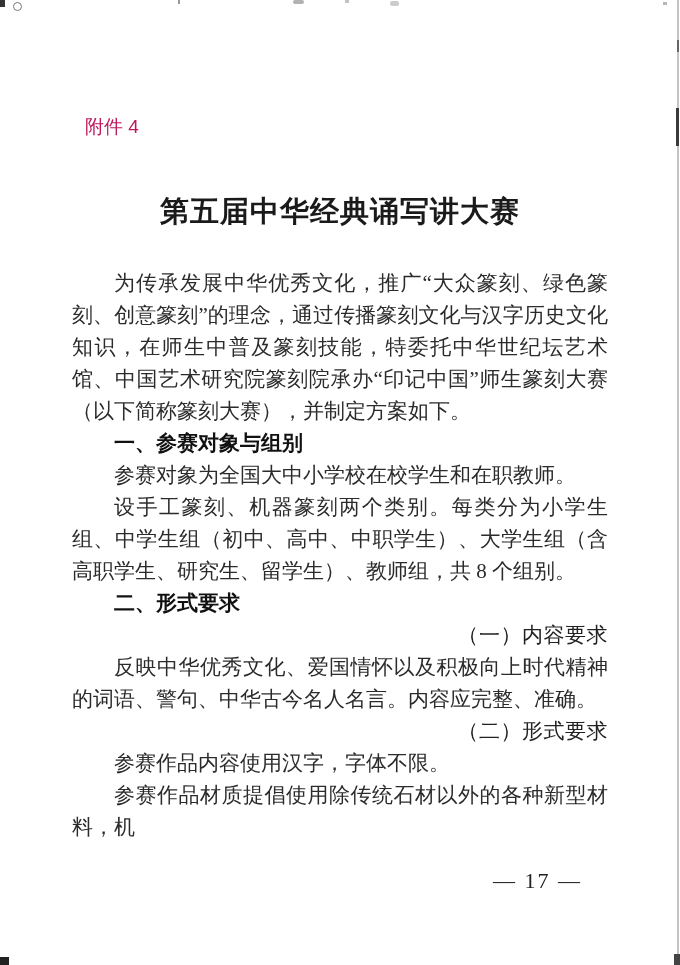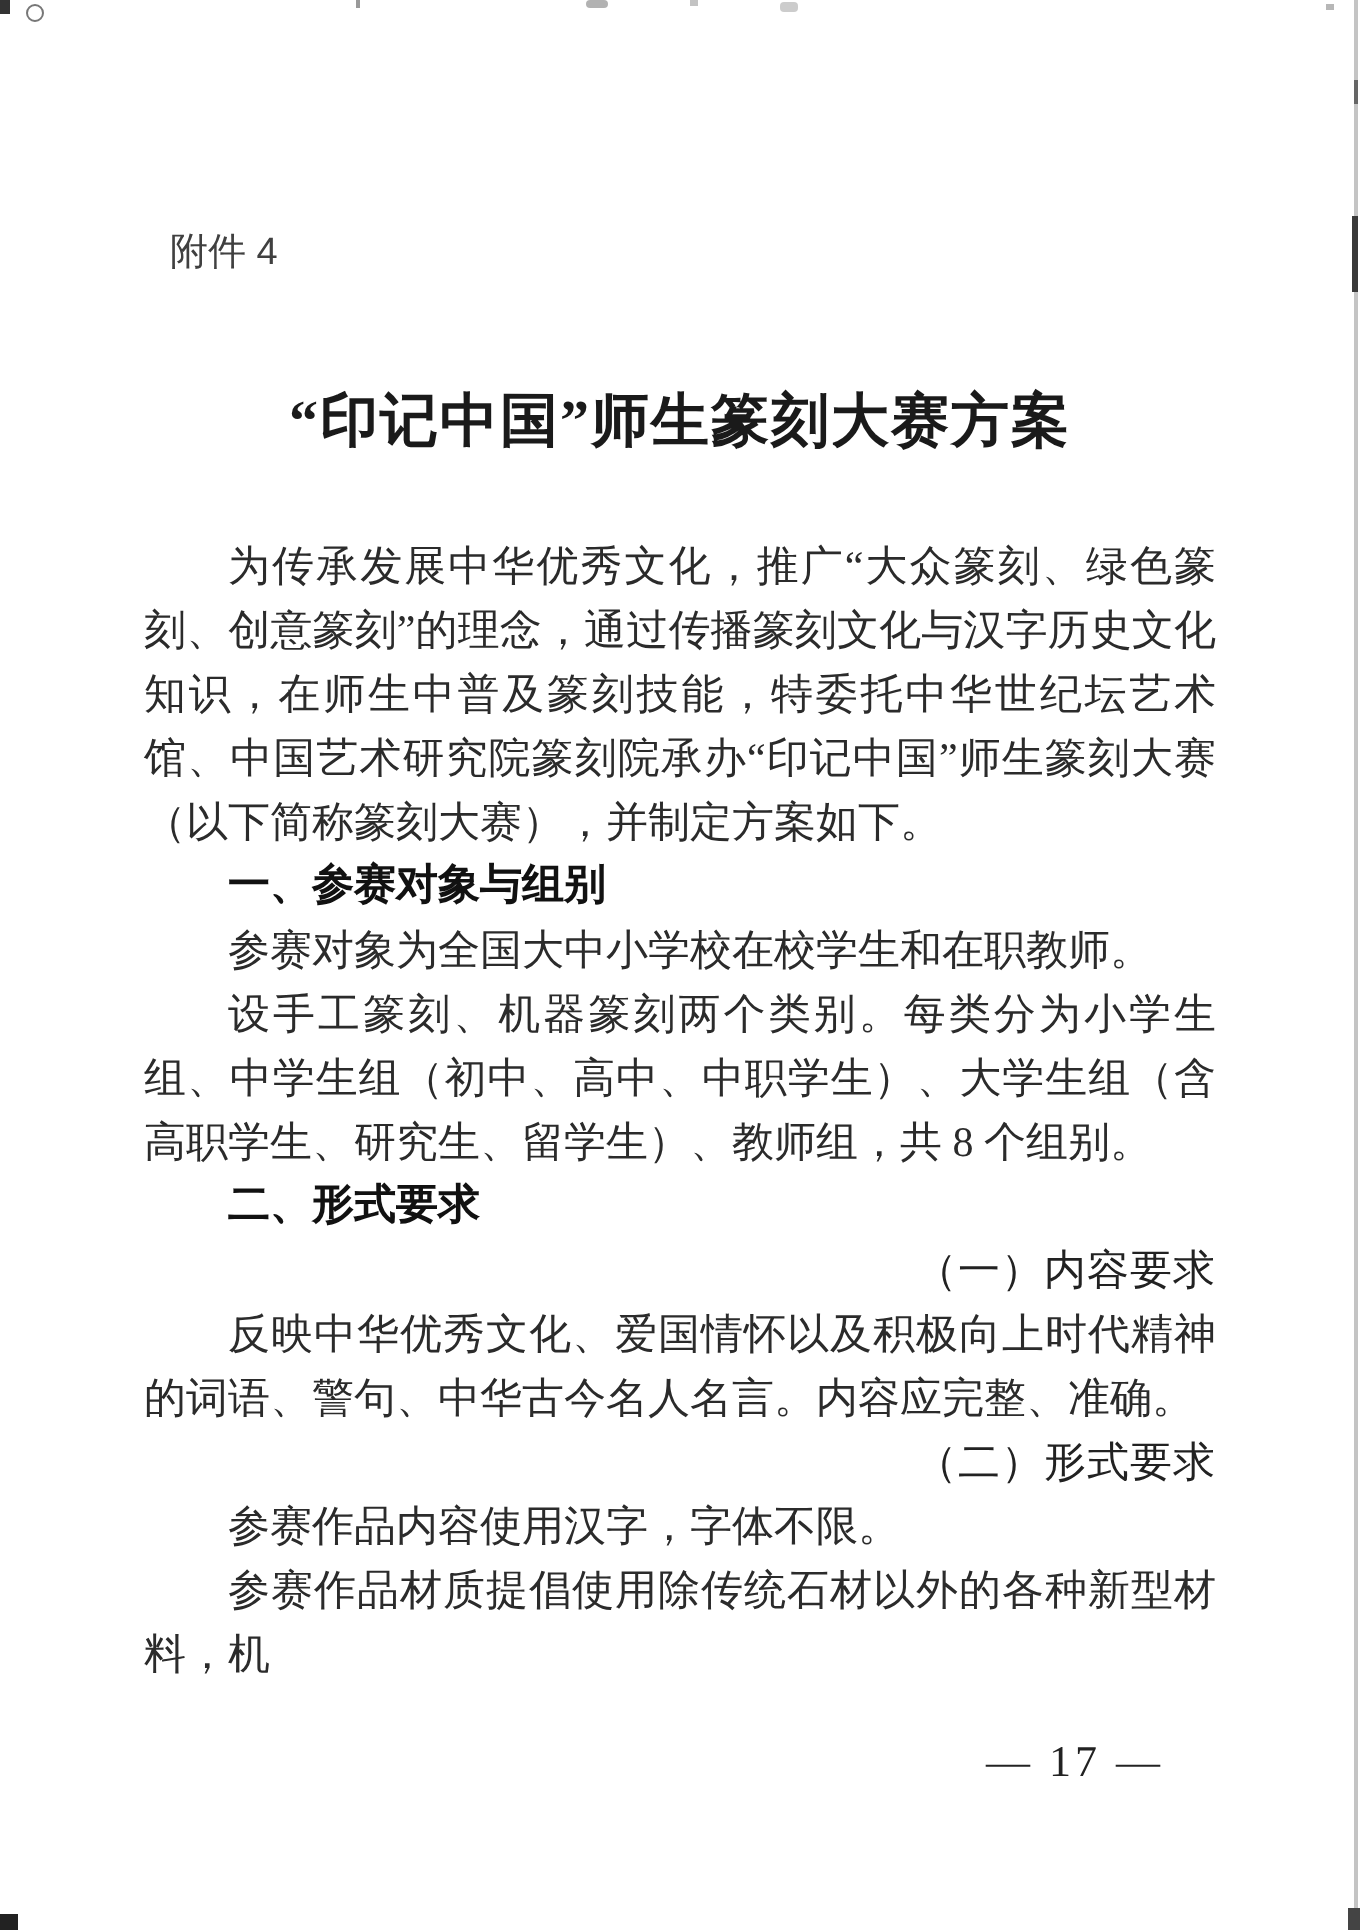--- a/index.html
+++ b/index.html
@@ -14,21 +14,21 @@
   }
   .content {
     padding: 0 72px;
   }
   .attachment-label {
     padding-top: 114px;
     margin-left: 13px;
     font-family: "Liberation Sans", sans-serif;
     font-size: 19px;
     line-height: 26px;
-    color: #404040;
+    color: #be185d;
   }
   .doc-title {
     margin-top: 52px;
     text-align: center;
     font-weight: 700;
     font-size: 29px;
     line-height: 38px;
     letter-spacing: 1px;
     color: #1a1a1a;
     font-family: "Liberation Serif", serif;
@@ -93,21 +93,21 @@
   <div class="artifact edge-dark-1"></div>
   <div class="artifact edge-dark-2"></div>
   <div class="artifact corner-bl"></div>
   <div class="artifact corner-br"></div>
 
   <div class="content">
 
     <div class="attachment-label">附件 4</div>
 
     <div class="doc-title">
-      <div>“印记中国”师生篆刻大赛方案</div>
+      <div>第五届中华经典诵写讲大赛</div>
     </div>
 
     <div class="body-block">
       <p class="para">为传承发展中华优秀文化，推广“大众篆刻、绿色篆刻、创意篆刻”的理念，通过传播篆刻文化与汉字历史文化知识，在师生中普及篆刻技能，特委托中华世纪坛艺术馆、中国艺术研究院篆刻院承办“印记中国”师生篆刻大赛（以下简称篆刻大赛），并制定方案如下。</p>
       <p class="para heading">一、参赛对象与组别</p>
       <p class="para">参赛对象为全国大中小学校在校学生和在职教师。</p>
       <p class="para">设手工篆刻、机器篆刻两个类别。每类分为小学生组、中学生组（初中、高中、中职学生）、大学生组（含高职学生、研究生、留学生）、教师组，共 8 个组别。</p>
       <p class="para heading">二、形式要求</p>
       <p class="para subheading">（一）内容要求</p>
       <p class="para">反映中华优秀文化、爱国情怀以及积极向上时代精神的词语、警句、中华古今名人名言。内容应完整、准确。</p>

